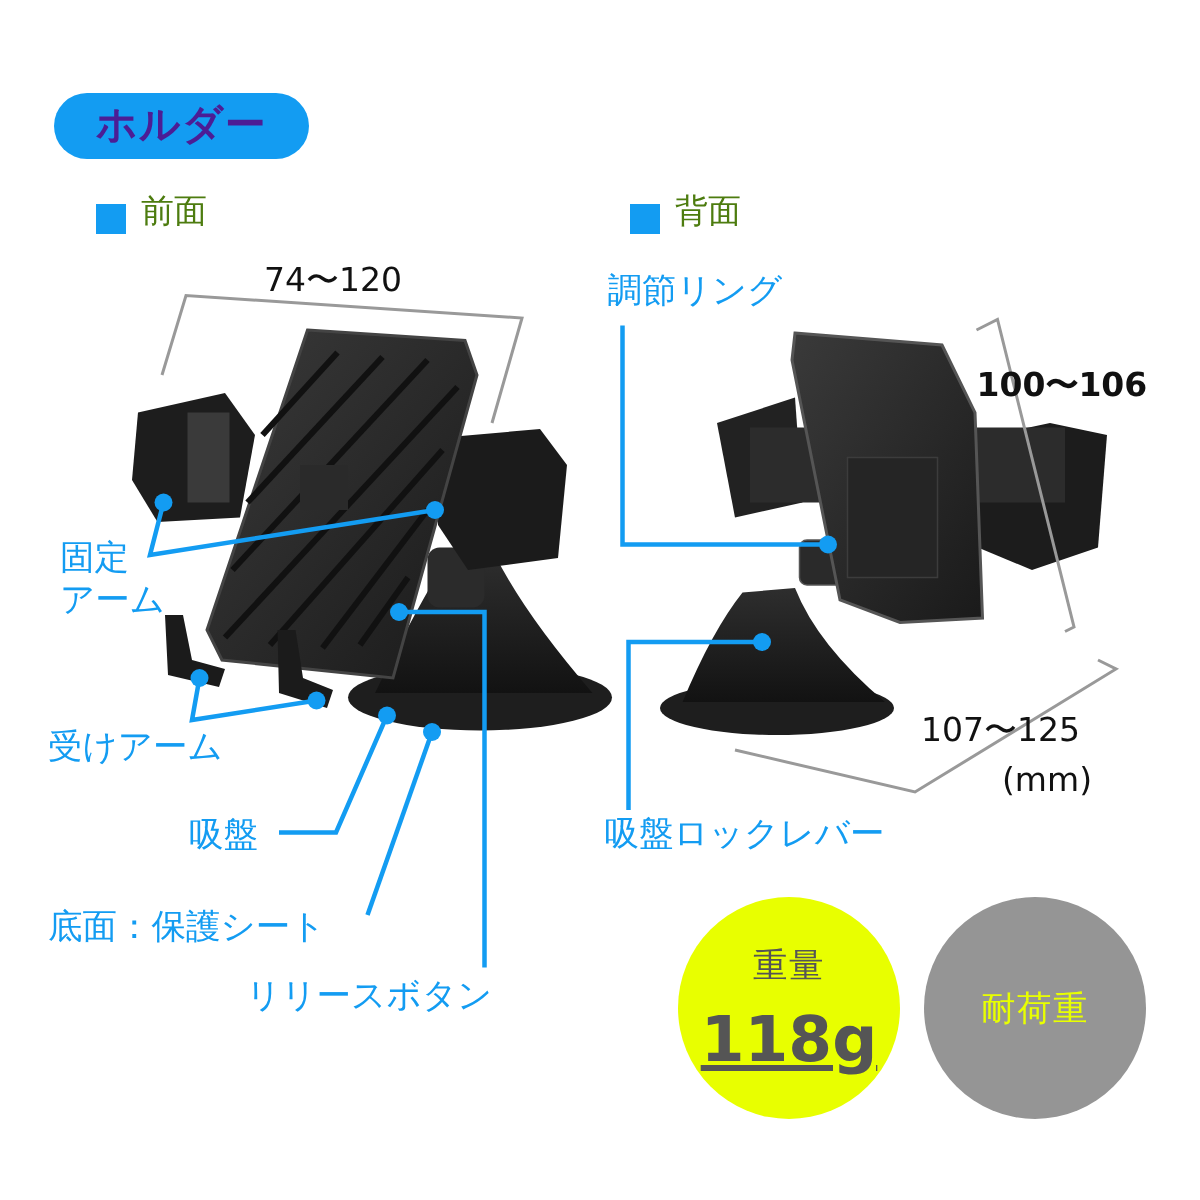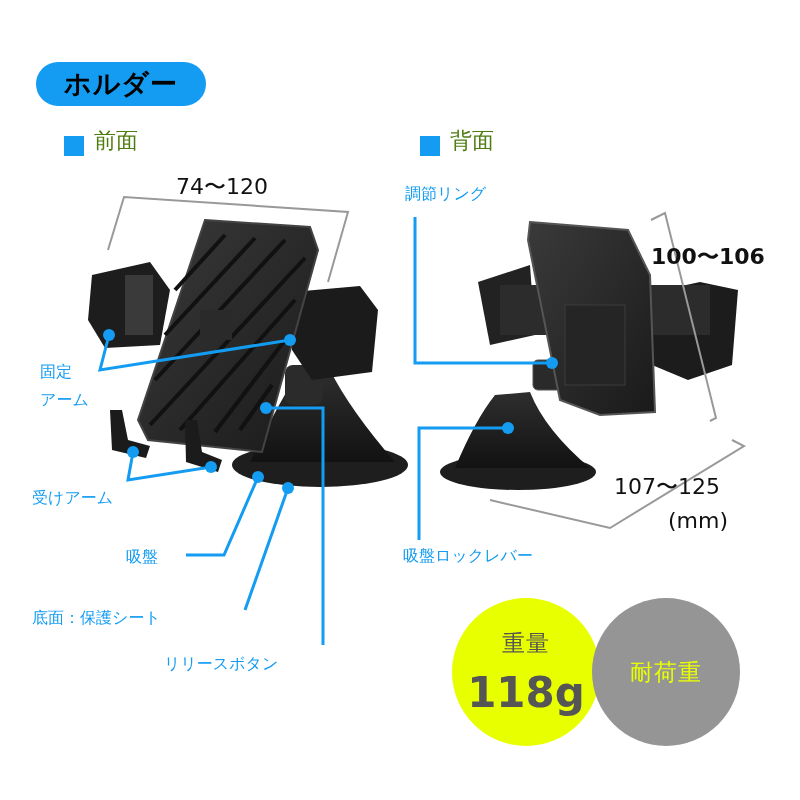--- a/index.html
+++ b/index.html
@@ -1,27 +1,27 @@
 <!DOCTYPE html>
 <html><head>
 <meta charset="utf-8">
 <style>
   html, body { margin:0; padding:0; background:#ffffff; }
   body { width:800px; height:800px; position:relative; overflow:hidden; font-family:"DejaVu Sans", sans-serif; }
   .abs { position:absolute; }
-  .pill { left:36px; top:62px; width:170px; height:44px; border-radius:22px; background:#139cf2; color:#000000; font-weight:bold; font-size:27px; line-height:44px; text-align:center; letter-spacing:1px; }
+  .pill { left:36px; top:62px; width:170px; height:44px; border-radius:22px; background:#139cf2; color:#4c1d95; font-weight:bold; font-size:27px; line-height:44px; text-align:center; letter-spacing:1px; }
   .sec-head { font-size:22px; color:#4d7c0f; display:flex; align-items:flex-end;margin-left:28px; }
   .sec-head .sq { width:20px; height:20px; background:#139cf2; margin-right:10px; }
   .dim { font-size:22px; color:#111; font-family:"DejaVu Sans", sans-serif; }
-  .callout { color:#139cf2; font-size:16px; line-height:28px; white-space:nowrap; }
+  .callout { color:#139cf2; font-size:23px; line-height:28px; white-space:nowrap; }
   .circle { border-radius:50%; display:flex; flex-direction:column; align-items:center; justify-content:center; }
   .c-weight { left:452px; top:598px; width:148px; height:148px; background:#e8ff00; color:#555; }
-  .c-load { left:592px; top:598px; width:148px; height:148px; background:#959595; color:#e8ff00; }
+  .c-load { left:616px; top:598px; width:148px; height:148px; background:#959595; color:#e8ff00; }
   .circle .lbl { font-size:23px; font-weight:normal; letter-spacing:1px; }
-  .circle .val { font-size:42px; font-weight:bold; line-height:46px; margin-top:11px; }
+  .circle .val { font-size:42px; font-weight:bold; line-height:46px; margin-top:11px;text-decoration:underline; }
   .circle .val small { font-size:22px; }
   svg { position:absolute; left:0; top:0; }
 </style>
 </head>
 <body>
 
 <div class="abs pill">ホルダー</div>
 
 <div class="abs sec-head" style="left:36px;top:126px;">
   <span class="sq"></span>

